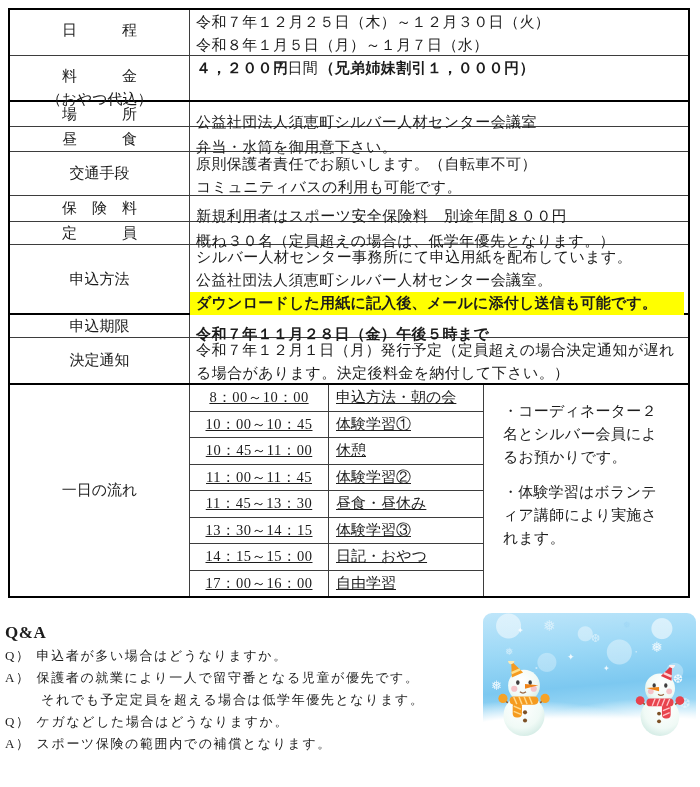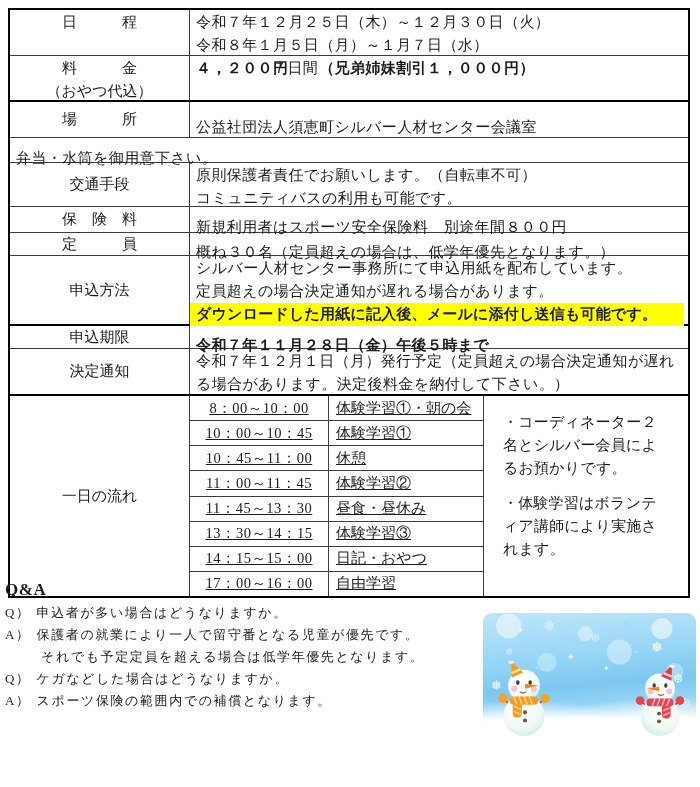--- a/index.html
+++ b/index.html
@@ -16,21 +16,21 @@
   }
   .trow { display:flex; border-bottom:1px solid #3d3d3d; box-sizing:border-box; flex-shrink:0; }
   .trow.thick { border-bottom:2px solid #000; }
   .trow.last { border-bottom:none; flex:1; }
   .lcell {
     width:180px; flex-shrink:0; box-sizing:border-box;
     border-right:1px solid #3d3d3d;
     display:flex; align-items:center; justify-content:center;
     font-size:15px; line-height:23px; text-align:center;
   }
-  .lcell.top { align-items:flex-start; padding-top:1px; }
+  .lcell.top { align-items:flex-start; padding-top:9px; }
   .ccell {
     flex:1; box-sizing:border-box; min-width:0;
     font-size:15px; line-height:23px; letter-spacing:.4px;
     padding:1px 4px 0 6px;
   }
   .ccell.vcenter { display:flex; align-items:center; padding-top:16px; }
   .bold { font-weight:bold; }
   .line2 { display:flex;flex-direction:column; }
   .days-gap { margin-left:76px; }
   .hl {
@@ -52,21 +52,21 @@
     display:flex; align-items:center; justify-content:center;
     font-size:14.5px; letter-spacing:.5px;
   }
   .sact { flex:1; display:flex; align-items:center; padding-left:7px; font-size:15px; }
   .snotes {
     flex:1; font-size:15px; line-height:23px; letter-spacing:.2px;
     padding:3px 5px 0 7px; box-sizing:border-box;
   }
   .snotes p { margin:12px; }
   
-  .qa { position:absolute; left:5px; top:578px; width:475px; }
+  .qa { position:absolute; left:5px; top:621px; width:475px; }
   .qa-heading { font-size:17px; font-weight:bold; letter-spacing:.5px; line-height:24px; }
   .qa-line { font-size:13px; line-height:22px; letter-spacing:1.6px; white-space:nowrap; }
   .qa-line .pfx { margin-right:6px; }
   .qa-cont { padding-left:36px; }
   
   .winter-card {
     position:absolute; left:483px; top:613px; width:213px; height:130px;
     border-radius:9px; overflow:hidden;
     background:
       radial-gradient(circle at 84% 12%, rgba(255,255,255,.55) 0 10px, rgba(255,255,255,0) 11px),
@@ -115,26 +115,27 @@
   <div class="trow thick" style="height:46px">
     <div class="lcell top">
       <div>
         <div>料　　　金</div>
         <div>（おやつ代込）</div>
       </div>
     </div>
     <div class="ccell bold">４，２００円　　（兄弟姉妹割引１，０００円）</div>
   </div>
 
-  <div class="trow" style="height:36px">
+  <div class="trow" style="height:25px">
     <div class="lcell">場　　　所</div>
     <div class="ccell vcenter">公益社団法人須恵町シルバー人材センター会議室</div>
   </div>
 
   <div class="trow" style="height:25px">
+    <div class="lcell">昼　　　食</div>
     <div class="ccell vcenter">弁当・水筒を御用意下さい。</div>
   </div>
 
   <div class="trow" style="height:44px">
     <div class="lcell">交通手段</div>
     <div class="ccell">
       <div>原則保護者責任でお願いします。（自転車不可）</div>
       <div>コミュニティバスの利用も可能です。</div>
     </div>
   </div>
@@ -146,42 +147,42 @@
 
   <div class="trow" style="height:23px">
     <div class="lcell">定　　　員</div>
     <div class="ccell vcenter">概ね３０名（定員超えの場合は、低学年優先となります。）</div>
   </div>
 
   <div class="trow thick" style="height:70px">
     <div class="lcell">申込方法</div>
     <div class="ccell">
       <div>シルバー人材センター事務所にて申込用紙を配布しています。</div>
-      <div>定員超えの場合決定通知が遅れる場合があります。</div>
+      <div>公益社団法人須恵町シルバー人材センター会議室。</div>
       <span class="hl">ダウンロードした用紙に記入後、メールに添付し送信も可能です。</span>
     </div>
   </div>
 
   <div class="trow" style="height:23px">
     <div class="lcell">申込期限</div>
     <div class="ccell vcenter bold">令和７年１１月２８日（金）午後５時まで</div>
   </div>
 
   <div class="trow thick" style="height:47px">
     <div class="lcell">決定通知</div>
     <div class="ccell">令和７年１２月１日（月）発行予定（定員超えの場合決定通知が遅れる場合があります。決定後料金を納付して下さい。）</div>
   </div>
 
   <div class="trow last">
     <div class="lcell">一日の流れ</div>
 
     <div class="sched-rows">
       <div class="srow">
         <div class="stime">8：00～10：00</div>
-        <div class="sact">体験学習①・朝の会</div>
+        <div class="sact">申込方法・朝の会</div>
       </div>
       <div class="srow">
         <div class="stime">10：00～10：45</div>
         <div class="sact">体験学習①</div>
       </div>
       <div class="srow">
         <div class="stime">10：45～11：00</div>
         <div class="sact">休憩</div>
       </div>
       <div class="srow">

